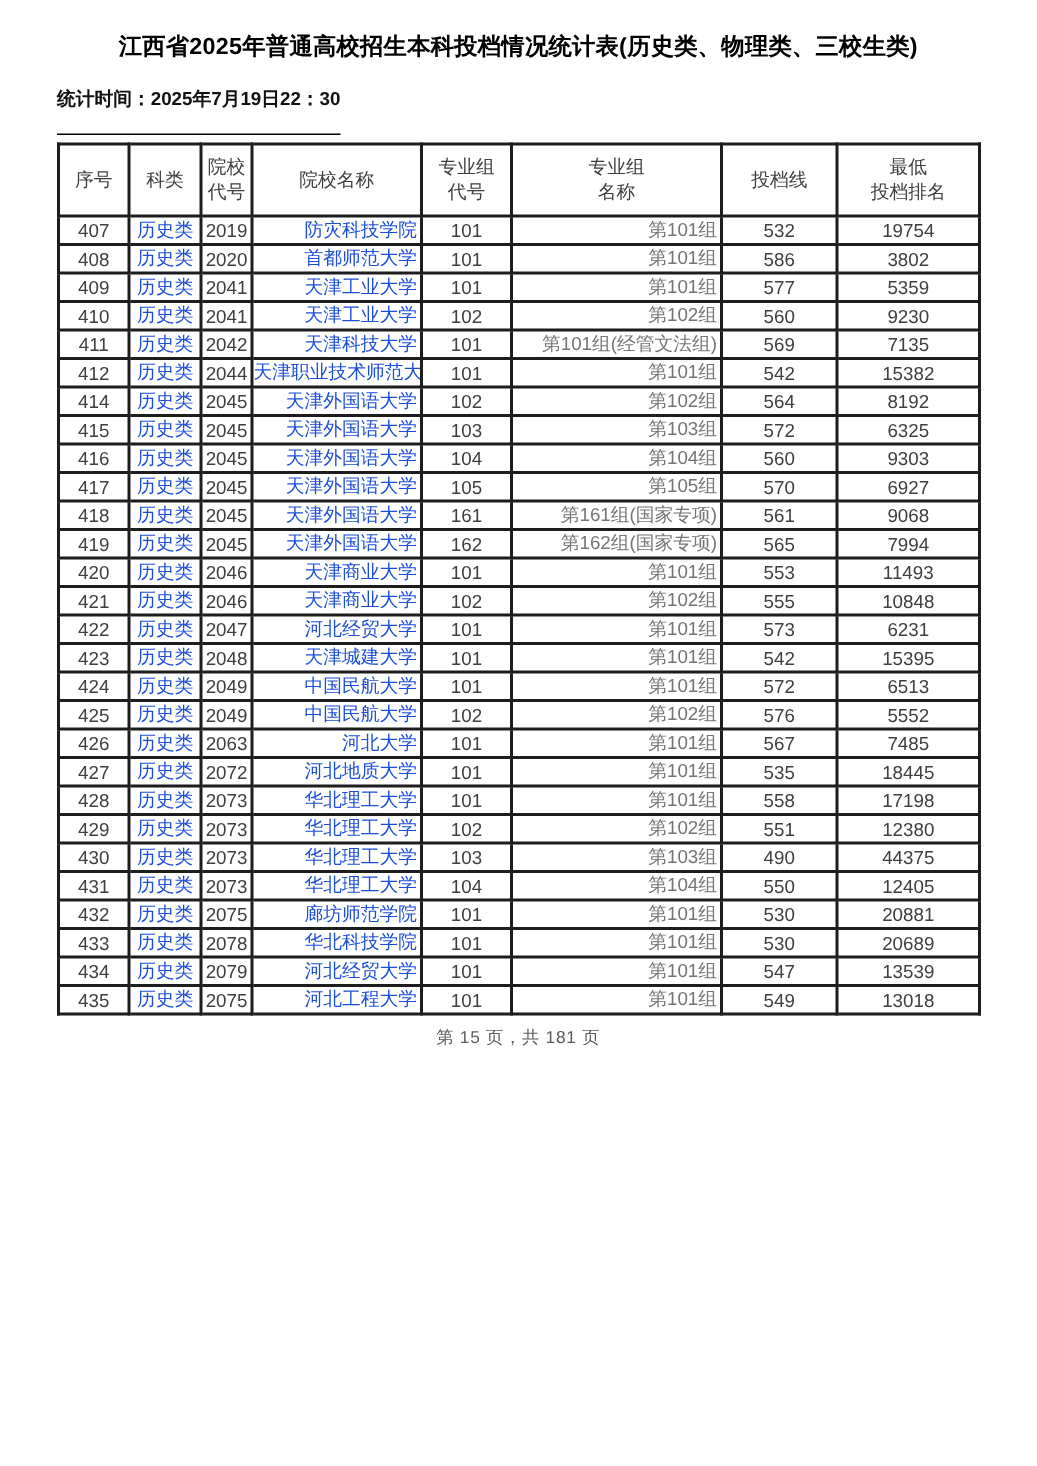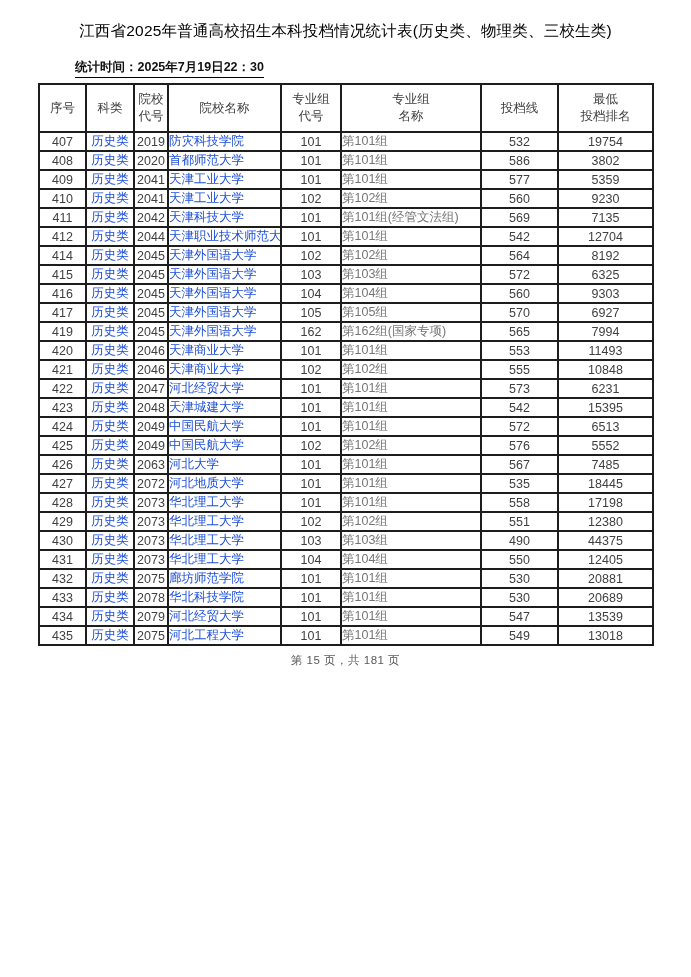--- a/index.html
+++ b/index.html
@@ -13,35 +13,34 @@
   }
   .page {
     width: 691px;
     height: 977px;
     padding-top: 21px;
     background: #fff;
   }
   .title {
     text-align: center;
     font-size: 15.5px;
-    font-weight: normal;
+    font-weight: bold;
     color: #000;
     letter-spacing: 0.2px;
   }
   .stat-time-wrap {
     margin: 15px 0 5px 38px;
   }
   .stat-time {
     display: inline-block;
     font-size: 12.5px;
     font-weight: bold;
     color: #111;
     border-bottom: 1.5px solid #000;
-    padding-bottom: 1px;
-    margin-left: 37px;
+    padding-bottom: 14px;
   }
   table.report-table {
     table-layout: fixed;
     width: 614px;
     margin-left: 38px;
     border-collapse: collapse;
   }
   .report-table th, .report-table td {
     border: 2px solid #1d1d1d;
     overflow: hidden;
@@ -55,21 +54,21 @@
     color: #3d3d3d;
     text-align: center;
     white-space: pre-line;
     line-height: 1.35;
   }
   .report-table td {
     font-size: 12.5px;
     padding: 0 2px;
   }
   td.c-center { text-align: center; }
-  td.c-left   { text-align: left; padding-left: 0; }
+  td.c-left   { text-align: right; padding-left: 0; }
   td.t-num    { color: #3f3f3f; }
   td.t-cn     { color: #1d4ed8; }
   td.t-mixed  { color: #757575; }
   .footer {
     margin-top: 7px;
     text-align: center;
     font-size: 11.5px;
     color: #5a5a5a;
     letter-spacing: 0.5px;
   }
@@ -161,21 +160,21 @@
           <td class="c-center t-num">7135</td>
         </tr>
         <tr>
           <td class="c-center t-num">412</td>
           <td class="c-center t-cn">历史类</td>
           <td class="c-center t-num">2044</td>
           <td class="c-left t-cn">天津职业技术师范大学</td>
           <td class="c-center t-num">101</td>
           <td class="c-left t-mixed">第101组</td>
           <td class="c-center t-num">542</td>
-          <td class="c-center t-num">12704</td>
+          <td class="c-center t-num">15382</td>
         </tr>
         <tr>
           <td class="c-center t-num">414</td>
           <td class="c-center t-cn">历史类</td>
           <td class="c-center t-num">2045</td>
           <td class="c-left t-cn">天津外国语大学</td>
           <td class="c-center t-num">102</td>
           <td class="c-left t-mixed">第102组</td>
           <td class="c-center t-num">564</td>
           <td class="c-center t-num">8192</td>
@@ -202,20 +201,30 @@
         </tr>
         <tr>
           <td class="c-center t-num">417</td>
           <td class="c-center t-cn">历史类</td>
           <td class="c-center t-num">2045</td>
           <td class="c-left t-cn">天津外国语大学</td>
           <td class="c-center t-num">105</td>
           <td class="c-left t-mixed">第105组</td>
           <td class="c-center t-num">570</td>
           <td class="c-center t-num">6927</td>
+        </tr>
+        <tr>
+          <td class="c-center t-num">418</td>
+          <td class="c-center t-cn">历史类</td>
+          <td class="c-center t-num">2045</td>
+          <td class="c-left t-cn">天津外国语大学</td>
+          <td class="c-center t-num">161</td>
+          <td class="c-left t-mixed">第161组(国家专项)</td>
+          <td class="c-center t-num">561</td>
+          <td class="c-center t-num">9068</td>
         </tr>
         <tr>
           <td class="c-center t-num">419</td>
           <td class="c-center t-cn">历史类</td>
           <td class="c-center t-num">2045</td>
           <td class="c-left t-cn">天津外国语大学</td>
           <td class="c-center t-num">162</td>
           <td class="c-left t-mixed">第162组(国家专项)</td>
           <td class="c-center t-num">565</td>
           <td class="c-center t-num">7994</td>

